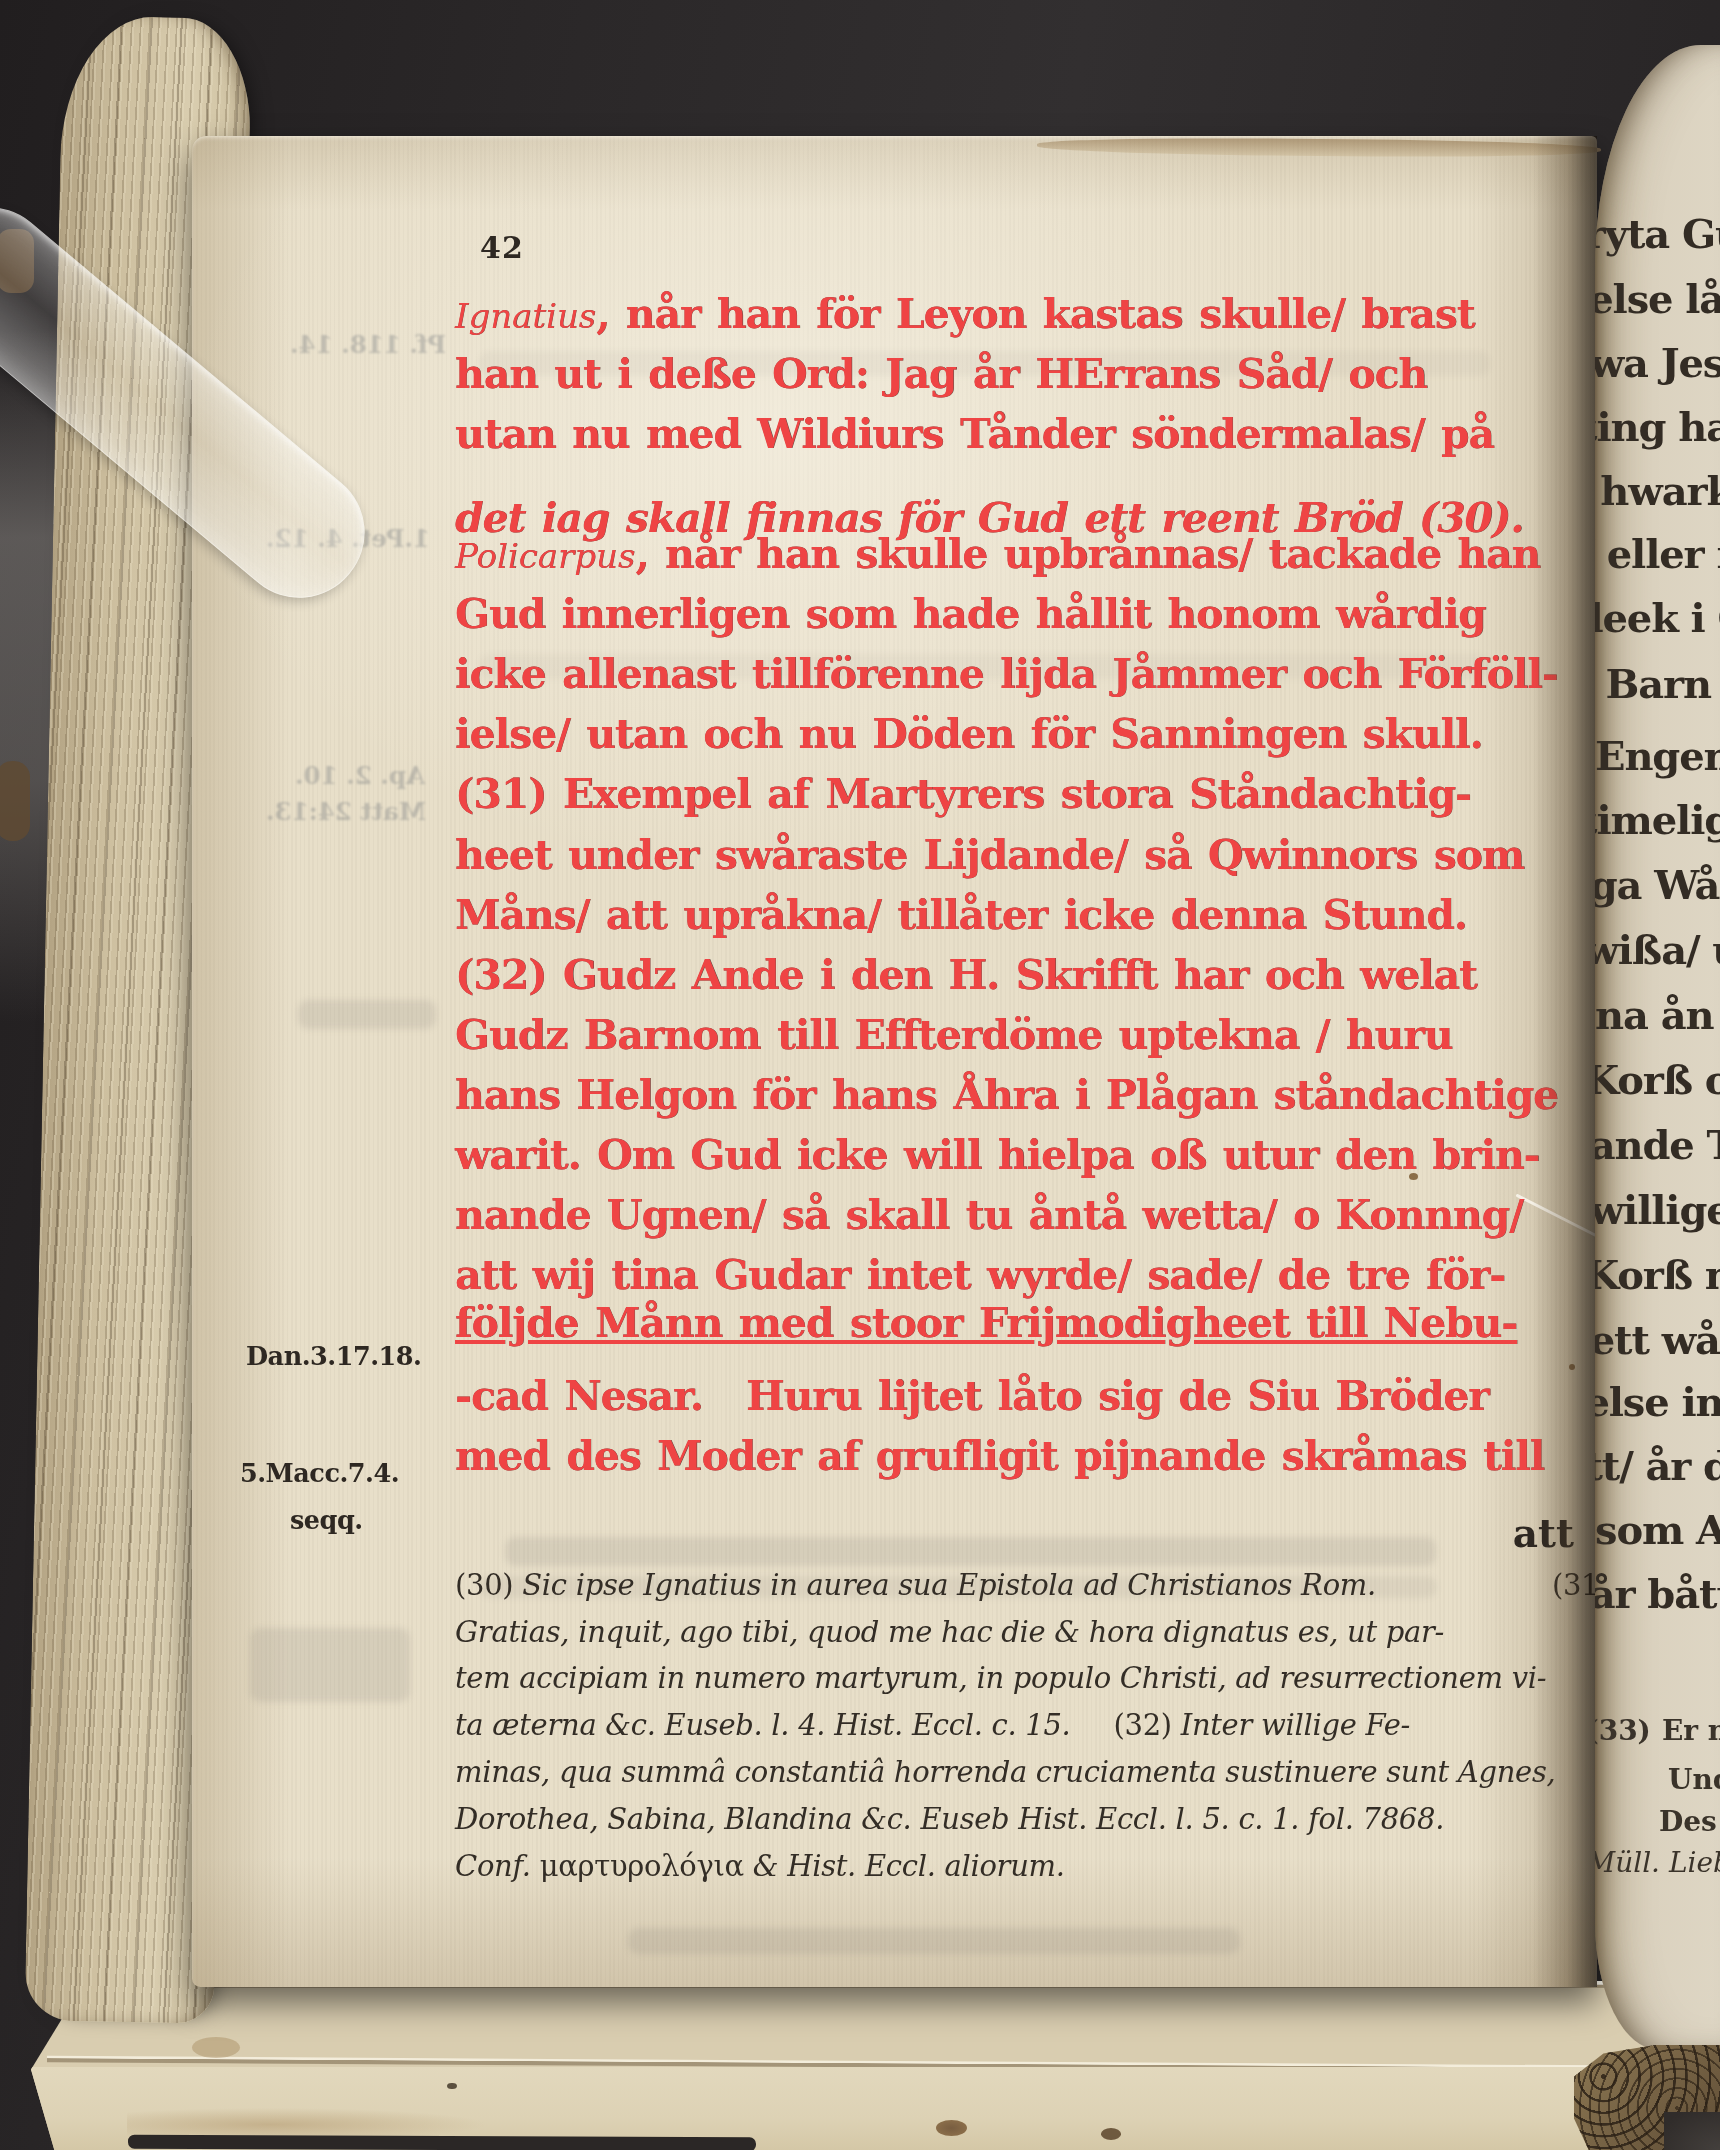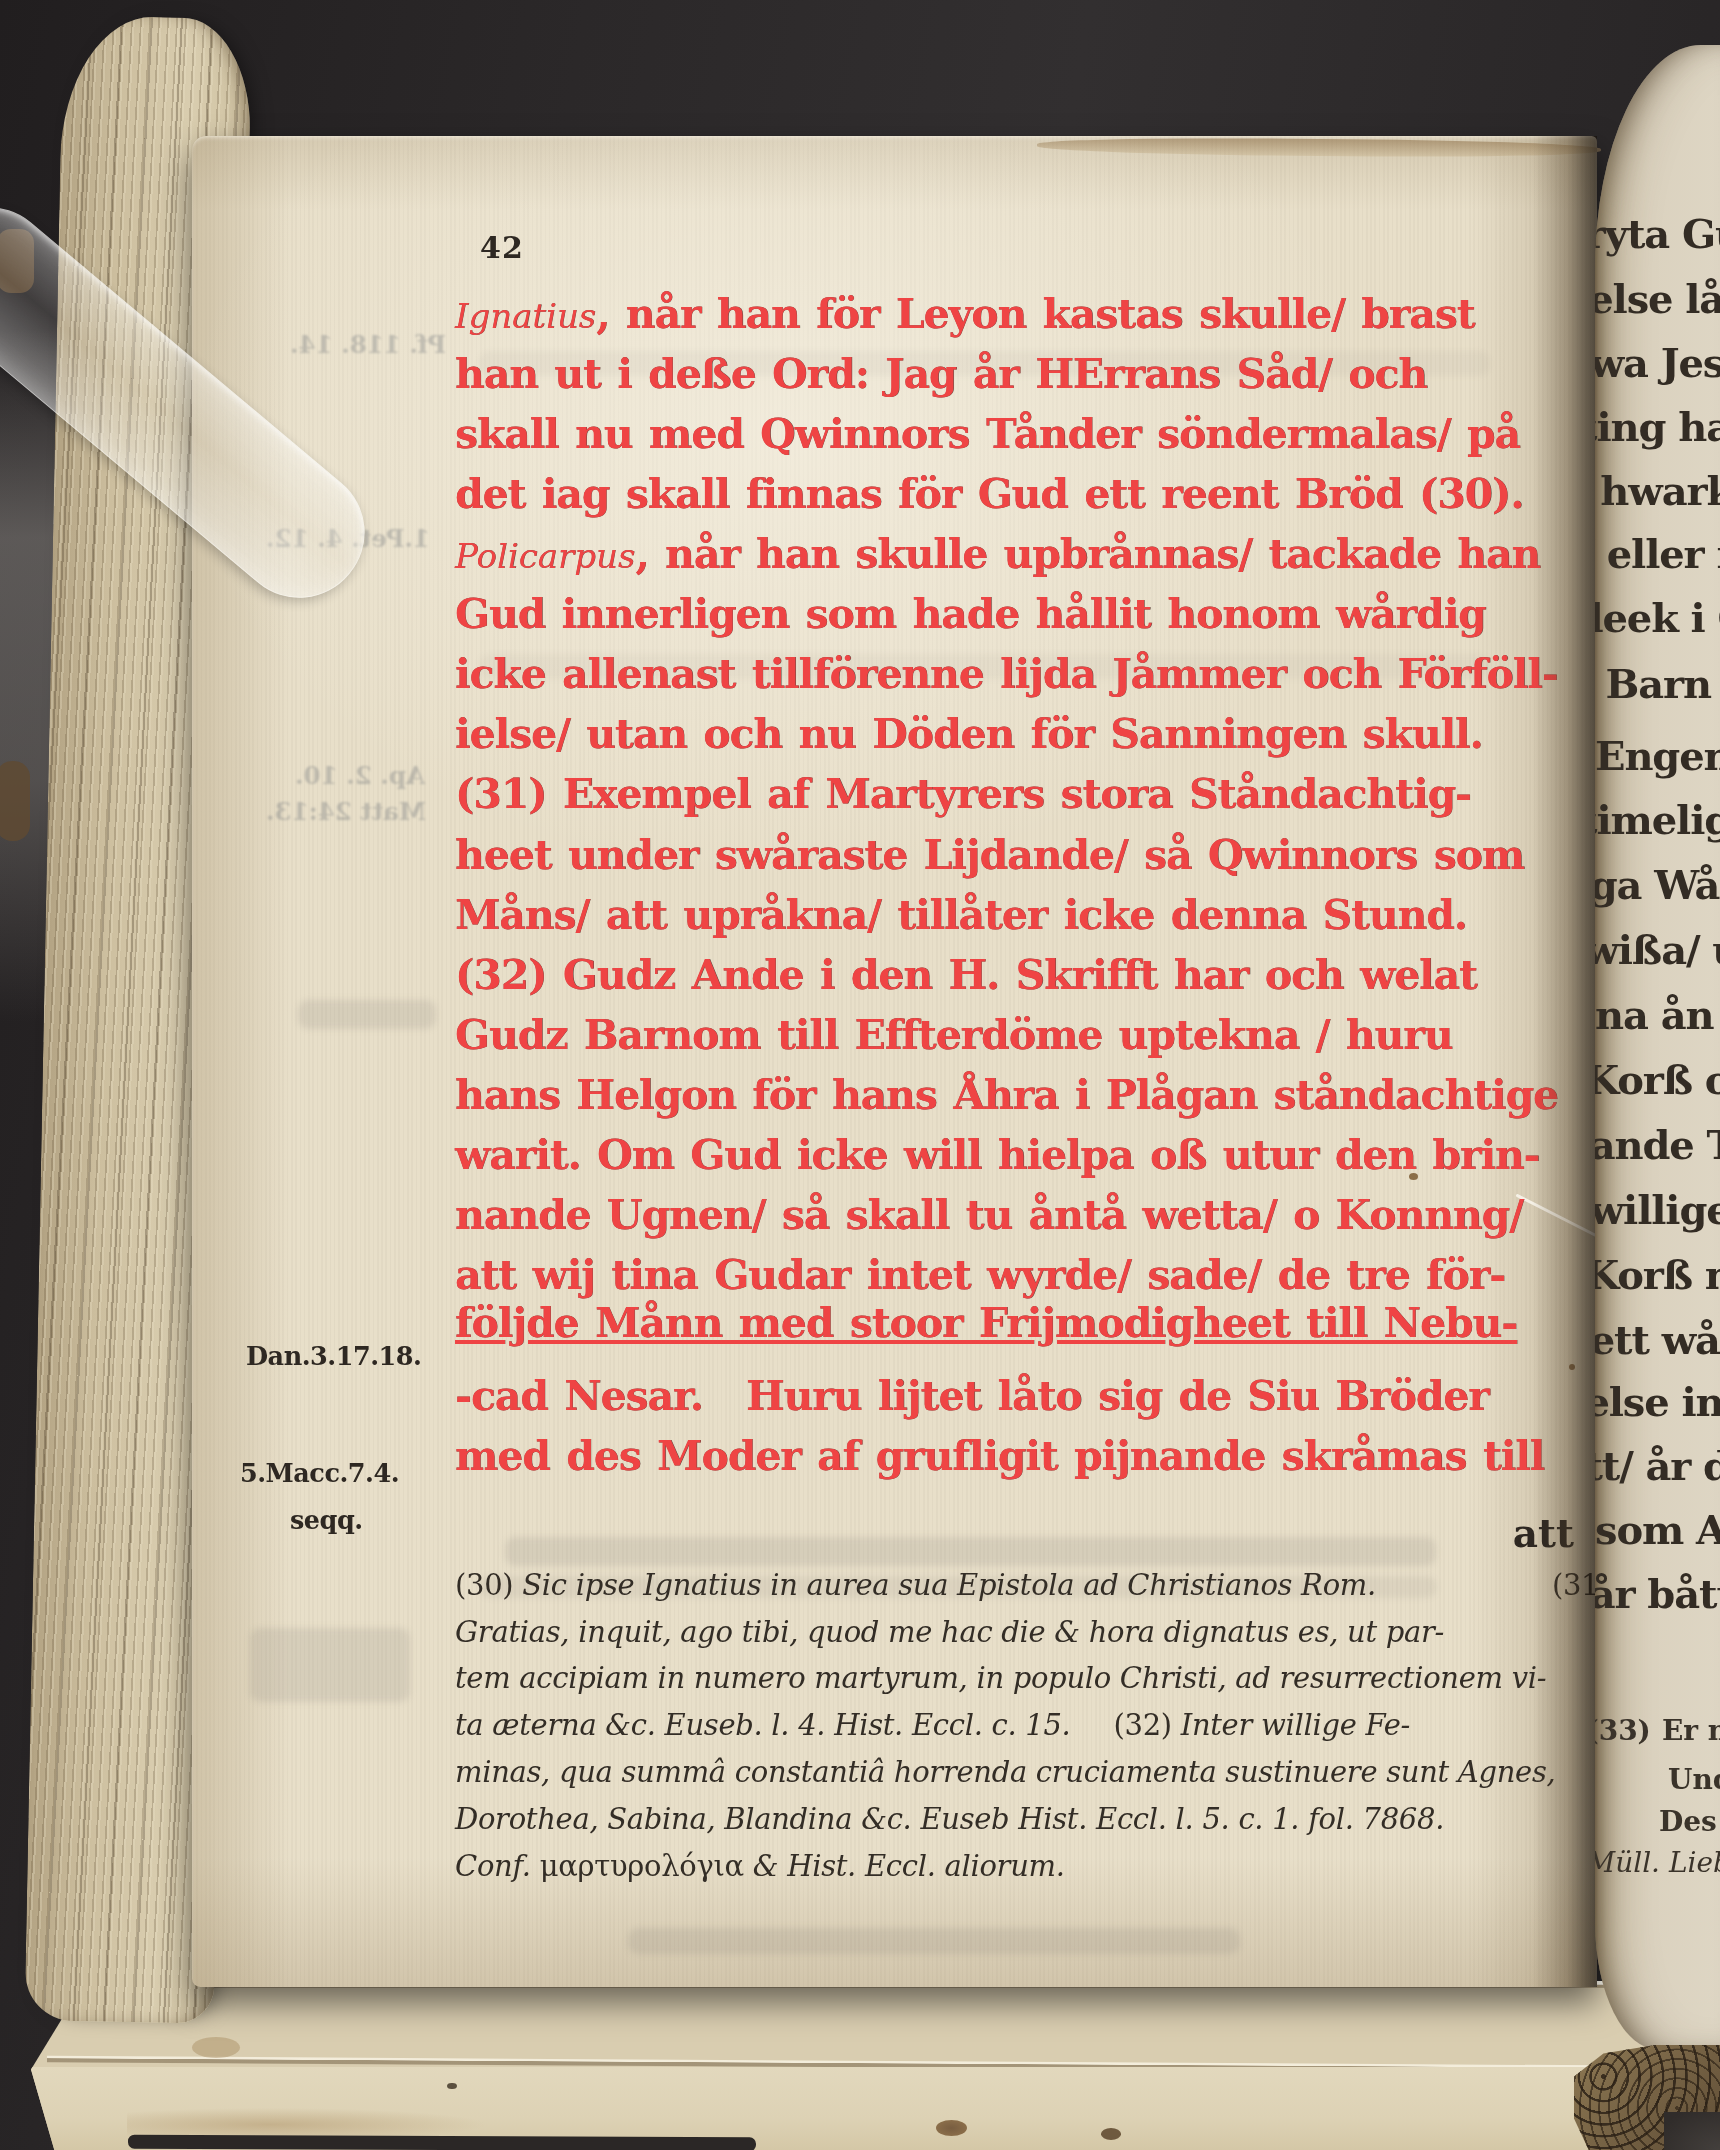--- a/index.html
+++ b/index.html
@@ -121,22 +121,22 @@
   <div class="left-stack"></div>
 
   <div class="main-page"></div>
   <div class="deckle"></div>
   <div class="scratch"></div>
 
   <div class="pagenum">42</div>
   <div id="main-text">
       <div class="main-line" style="top: 284px;"><span class="seg it">Ignatius</span><span class="seg">, når han för Leyon kastas skulle/ brast</span></div>
       <div class="main-line" style="top: 344px;"><span class="seg">han ut i deße Ord: Jag år HErrans Såd/ och</span></div>
-      <div class="main-line" style="top: 404px;"><span class="seg">skall nu med Qwinnors Tånder söndermalas/ på</span></div>
-      <div class="main-line" style="top: 464px;"><span class="seg">det iag skall finnas för Gud ett reent Bröd (30).</span></div>
+      <div class="main-line" style="top: 404px;"><span class="seg">utan nu med Wildiurs Tånder söndermalas/ på</span></div>
+      <div class="main-line" style="top: 488px; font-style: italic;"><span class="seg">det iag skall finnas för Gud ett reent Bröd (30).</span></div>
       <div class="main-line" style="top: 524px;"><span class="seg it">Policarpus</span><span class="seg">, når han skulle upbrånnas/ tackade han</span></div>
       <div class="main-line" style="top: 584px;"><span class="seg">Gud innerligen som hade hållit honom wårdig</span></div>
       <div class="main-line" style="top: 644px;"><span class="seg">icke allenast tillförenne lijda Jåmmer och Förföll-</span></div>
       <div class="main-line" style="top: 704px;"><span class="seg">ielse/ utan och nu Döden för Sanningen skull.</span></div>
       <div class="main-line" style="top: 764px;"><span class="seg">(31) Exempel af Martyrers stora Ståndachtig-</span></div>
       <div class="main-line" style="top: 825px;"><span class="seg">heet under swåraste Lijdande/ så Qwinnors som</span></div>
       <div class="main-line" style="top: 885px;"><span class="seg">Måns/ att upråkna/ tillåter icke denna Stund.</span></div>
       <div class="main-line" style="top: 945px;"><span class="seg">(32) Gudz Ande i den H. Skrifft har och welat</span></div>
       <div class="main-line" style="top: 1005px;"><span class="seg">Gudz Barnom till Effterdöme uptekna / huru</span></div>
       <div class="main-line" style="top: 1065px;"><span class="seg">hans Helgon för hans Åhra i Plågan ståndachtige</span></div>

